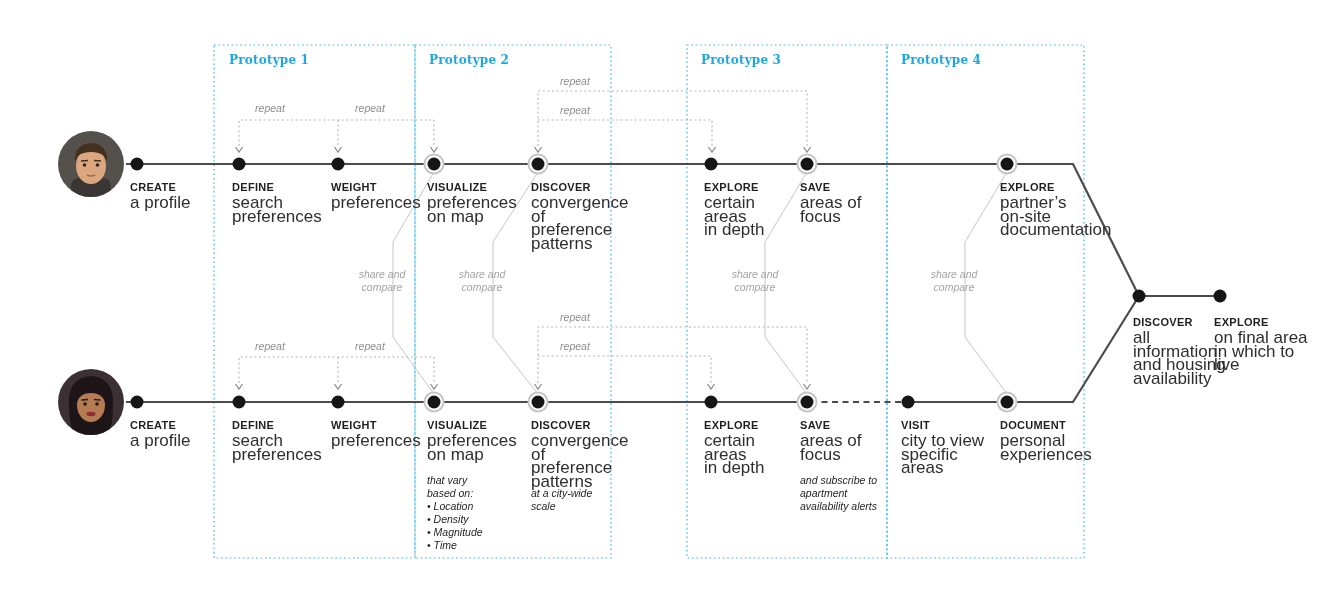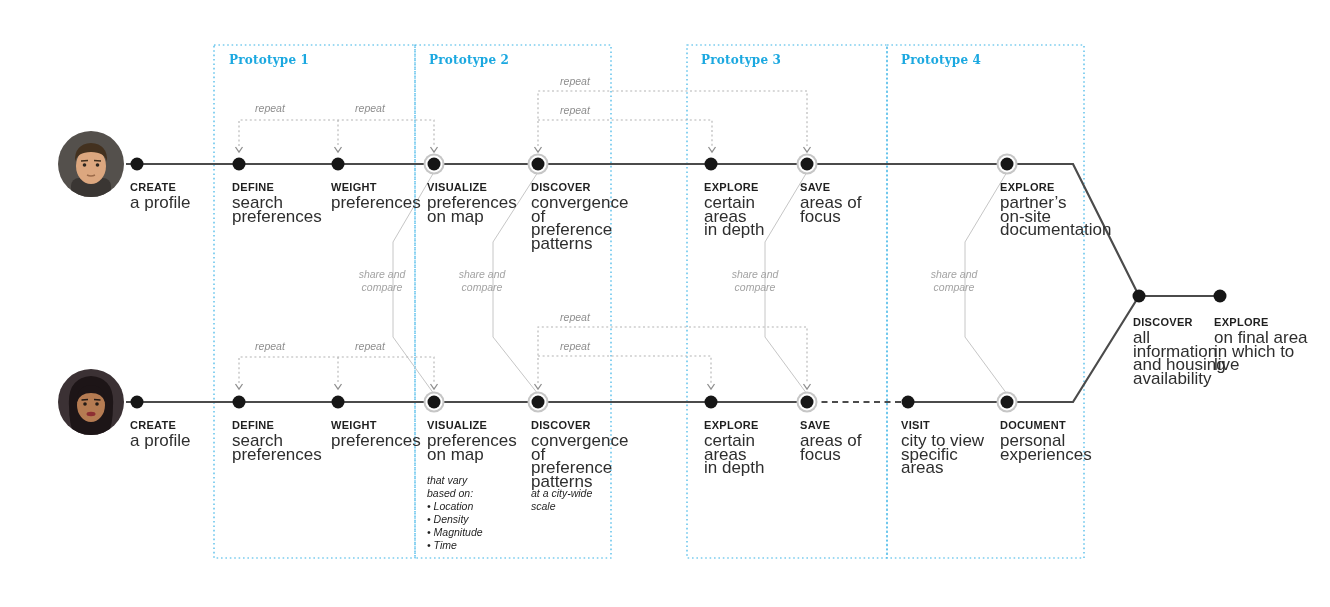--- a/index.html
+++ b/index.html
@@ -249,20 +249,23 @@
   </div>
 
   <div class="detail" style="left:427px;top:474px">that vary
 based on:
 • Location
 • Density
 • Magnitude
 • Time</div>
   <div class="detail" style="left:531px;top:487px">at a city-wide
 scale</div>
+  <div class="detail" style="left:800px;top:474px">and subscribe to
+apartment
+availability alerts</div>
 
   <div class="step" style="left:1133px;top:316px">
     <div class="t">DISCOVER</div>
     <div class="s">all information
 and housing
 availability</div>
   </div>
   <div class="step" style="left:1214px;top:316px">
     <div class="t">EXPLORE</div>
     <div class="s">on final area

